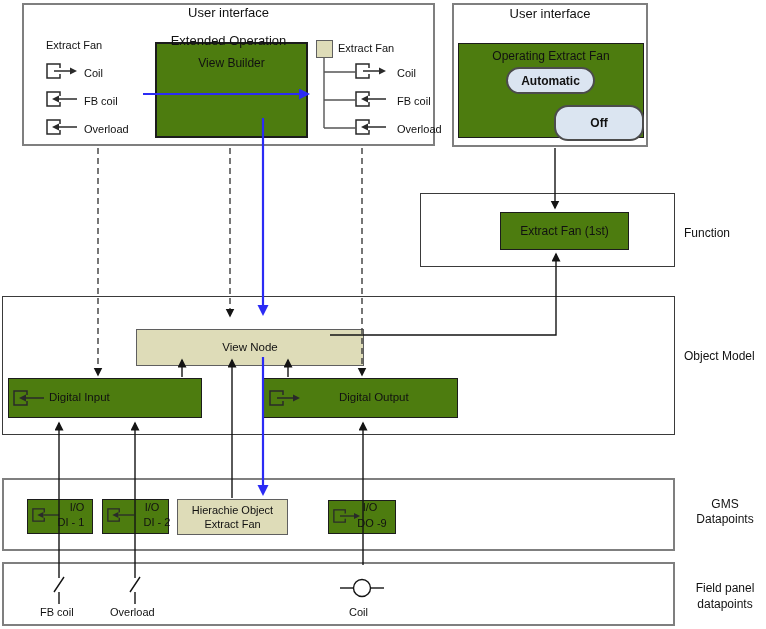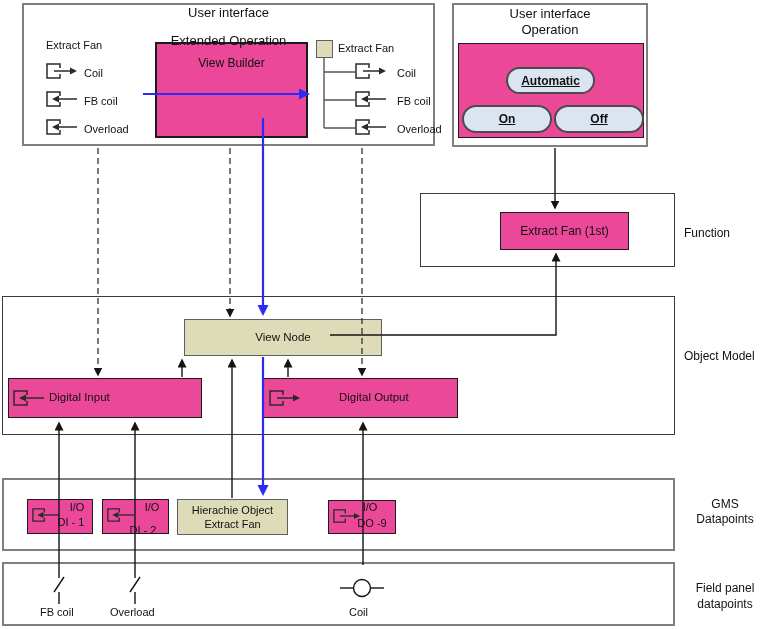--- a/index.html
+++ b/index.html
@@ -1,29 +1,29 @@
 <!DOCTYPE html>
 <html><head>
 <meta charset="utf-8">
 <style>
   html,body{margin:0;padding:0;background:#fff;}
   .canvas{position:relative;width:766px;height:629px;background:#fff;overflow:hidden;
           font-family:"Liberation Sans", sans-serif;color:#111;}
   .rect{position:absolute;box-sizing:border-box;background:transparent;z-index:1;}
   .sect{border:2px solid #7f7f7f;}
   .thin{border:1px solid #3a3a3a;}
-  .box{position:absolute;box-sizing:border-box;border:1px solid #1c1c1c;background:#ec4899;z-index:2;}
+  .box{position:absolute;box-sizing:border-box;border:1px solid #1c1c1c;background:#4d7c0f;z-index:2;}
   .tan{background:#dedcb8;border:1px solid #5f5f5f;}
   .lbl{position:absolute;font-size:11px;line-height:13px;white-space:nowrap;z-index:3;}
   .lbl12{position:absolute;font-size:12px;line-height:15px;white-space:nowrap;z-index:3;}
   .lbl13{position:absolute;font-size:13px;line-height:16px;white-space:nowrap;z-index:3;}
   .ctr{text-align:center;}
   .pill{position:absolute;box-sizing:border-box;border:2px solid #4c4c4c;border-radius:14px;
         background:#dbe5f1;font-weight:bold;font-size:12px;display:flex;align-items:center;
-        justify-content:center;z-index:3;text-decoration:underline;}
+        justify-content:center;z-index:3;}
   .icon{position:absolute;z-index:4;}
   #overlay{position:absolute;left:0;top:0;z-index:6;pointer-events:none;}
   .ln-d{stroke:#3d3d3d;stroke-width:1.4;fill:none;stroke-dasharray:6 4;}
   .ln-s{stroke:#141414;stroke-width:1.4;fill:none;}
   .ln-g{stroke:#555;stroke-width:1.4;fill:none;}
   .ln-b{stroke:#2b2bf5;stroke-width:2.2;fill:none;}
   .glyph{stroke:#2a2a2a;stroke-width:1.5;fill:none;}
   .glyph-head{fill:#2a2a2a;stroke:none;}
 </style>
 </head>
@@ -80,32 +80,31 @@
   </svg>
   <div class="lbl" style="left:397px;top:95px;">FB coil</div>
   <svg class="icon" style="left:355px;top:119px;" width="32" height="16" viewBox="0 0 32 16">
     <path class="glyph" d="M14,5 V1 H1 V15 H14 V11"></path>
       <line class="glyph" x1="31" y1="8" x2="13" y2="8"></line>
       <polygon class="glyph-head" points="13,4.5 13,11.5 6,8"></polygon>
   </svg>
   <div class="lbl" style="left:397px;top:123px;">Overload</div>
 
   <div class="lbl13 ctr" style="left:452px;top:6px;width:196px;">User interface</div>
-  <div class="lbl13 ctr" style="left:452px;top:22px;width:196px;">Operation</div>
   <div class="box" style="left:458px;top:43px;width:186px;height:95px;"></div>
+  <div class="lbl12 ctr" style="left:458px;top:49px;width:186px;">Operating Extract Fan</div>
   <div class="pill" style="left:506px;top:67px;width:89px;height:27px;">Automatic</div>
-  <div class="pill" style="left:462px;top:105px;width:90px;height:28px;">On</div>
-  <div class="pill" style="left:554px;top:105px;width:90px;height:28px;">Off</div>
+  <div class="pill" style="left:554px;top:105px;width:90px;height:36px;">Off</div>
 
   <div class="box" style="left:500px;top:212px;width:129px;height:38px;">
     <div class="ctr" style="font-size:12px;line-height:36px;">Extract Fan (1st)</div>
   </div>
   <div class="lbl12" style="left:684px;top:226px;">Function</div>
 
-  <div class="box tan" style="left:136px;top:319px;width:198px;height:37px;margin-left:48px;">
+  <div class="box tan" style="left:136px;top:329px;width:228px;height:37px;">
     <div class="ctr" style="font-size:11.5px;line-height:35px;">View Node</div>
   </div>
   <div class="box" style="left:8px;top:378px;width:194px;height:40px;"></div>
   <svg class="icon" style="left:13px;top:390px;" width="32" height="16" viewBox="0 0 32 16">
     <path class="glyph" d="M14,5 V1 H1 V15 H14 V11"></path>
       <line class="glyph" x1="31" y1="8" x2="13" y2="8"></line>
       <polygon class="glyph-head" points="13,4.5 13,11.5 6,8"></polygon>
   </svg>
   <div class="lbl" style="left:49px;top:391px;font-size:11.5px;text-align:center;">Digital Input</div>
   <div class="box" style="left:263px;top:378px;width:195px;height:40px;"></div>
@@ -126,21 +125,21 @@
   <div class="lbl ctr" style="left:62px;top:501px;width:30px;">I/O</div>
   <div class="lbl ctr" style="left:50px;top:516px;width:42px;">DI - 1</div>
 
   <div class="box" style="left:102px;top:499px;width:67px;height:35px;"></div>
   <svg class="icon" style="left:107px;top:508px;" width="28" height="14" viewBox="0 0 32 16">
     <path class="glyph" d="M14,5 V1 H1 V15 H14 V11"></path>
       <line class="glyph" x1="31" y1="8" x2="13" y2="8"></line>
       <polygon class="glyph-head" points="13,4.5 13,11.5 6,8"></polygon>
   </svg>
   <div class="lbl ctr" style="left:137px;top:501px;width:30px;">I/O</div>
-  <div class="lbl ctr" style="left:122px;top:516px;width:42px;margin-top:8px;">DI - 2</div>
+  <div class="lbl ctr" style="left:136px;top:516px;width:42px;">DI - 2</div>
 
   <div class="box tan" style="left:177px;top:499px;width:111px;height:36px;">
     <div class="ctr" style="font-size:11px;line-height:14px;padding-top:3px;">
       <div>Hierachie Object</div>
       <div>Extract Fan</div>
     </div>
   </div>
 
   <div class="box" style="left:328px;top:500px;width:68px;height:34px;"></div>
   <svg class="icon" style="left:333px;top:509px;" width="28" height="14" viewBox="0 0 32 16">

